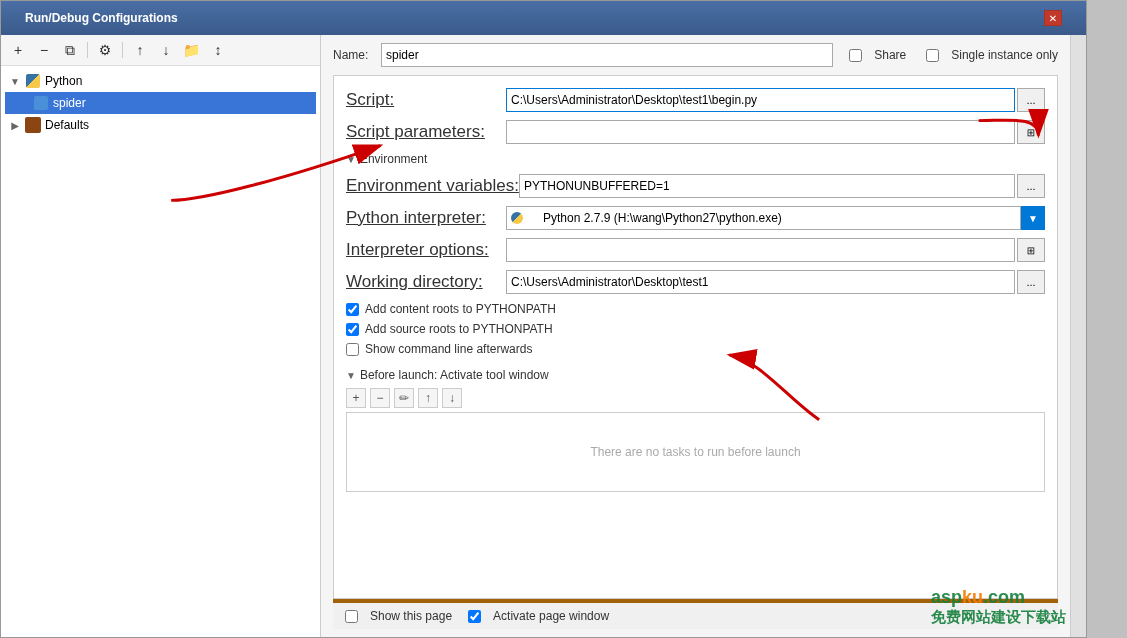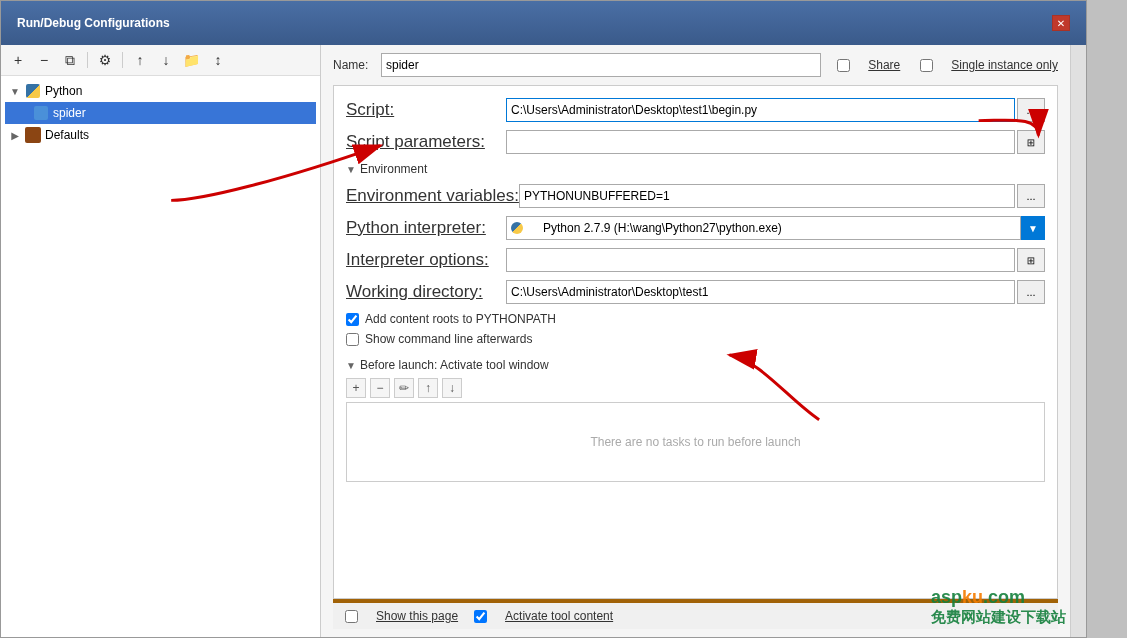--- a/index.html
+++ b/index.html
@@ -12,25 +12,25 @@
       border: 1px solid #999;
       display: flex;
       flex-direction: column;
       position: relative;
       overflow: hidden;
     }
 
     .title-bar {
       background: linear-gradient(to bottom, #4a6fa5, #3a5a8a);
       color: white;
-      padding: 4px 16px;
+      padding: 4px 24px;
       display: flex;
       align-items: center;
       justify-content: space-between;
-      height: 44px;
+      height: 34px;
     }
 
     .title-bar-text {
       font-size: 12px;
       font-weight: bold;
     }
 
     .title-bar-controls {
       display: flex;
       gap: 2px;
@@ -186,24 +186,23 @@
     .share-row {
       display: flex;
       align-items: center;
       gap: 8px;
       margin-left: 8px;
     }
 
     .checkbox-label {
       display: flex;
       align-items: center;
-      gap: 18px;
+      gap: 12px;
       font-size: 12px;
       color: #333;
-      text-decoration: underline;
     }
 
     .tabs {
       display: flex;
       gap: 0;
       margin-bottom: 0;
     }
 
     .tab {
       padding: 4px 12px;
@@ -536,20 +535,24 @@
 
         <div class="form-row">
           <span class="form-label underline">Working directory:</span>
           <input class="form-input-normal" type="text" value="C:\Users\Administrator\Desktop\test1" style="">
           <button class="browse-btn">...</button>
         </div>
 
         <div class="checkbox-row">
           <input type="checkbox" checked="" style="">
           <span>Add content roots to PYTHONPATH</span>
+        </div>
+        <div class="checkbox-row">
+          <input type="checkbox" checked="" style="">
+          <span>Add source roots to PYTHONPATH</span>
         </div>
         <div class="checkbox-row">
           <input type="checkbox" style="">
           <span>Show command line afterwards</span>
         </div>
 
         <div class="before-launch">
           <div class="before-launch-header">
             <span class="section-arrow">▼</span>
             <span>Before launch: Activate tool window</span>
@@ -567,21 +570,21 @@
         </div>
       </div>
 
       <div class="bottom-bar">
         <label class="checkbox-label">
           <input type="checkbox" style="">
           <span>Show this page</span>
         </label>
         <label class="checkbox-label">
           <input type="checkbox" checked="" style="">
-          <span>Activate tool content</span>
+          <span>Activate page window</span>
         </label>
       </div>
     </div>
 
     <div class="right-sidebar"></div>
   </div>
 
   <svg class="arrow-overlay" viewBox="0 0 1087 638">
 
     <defs>

